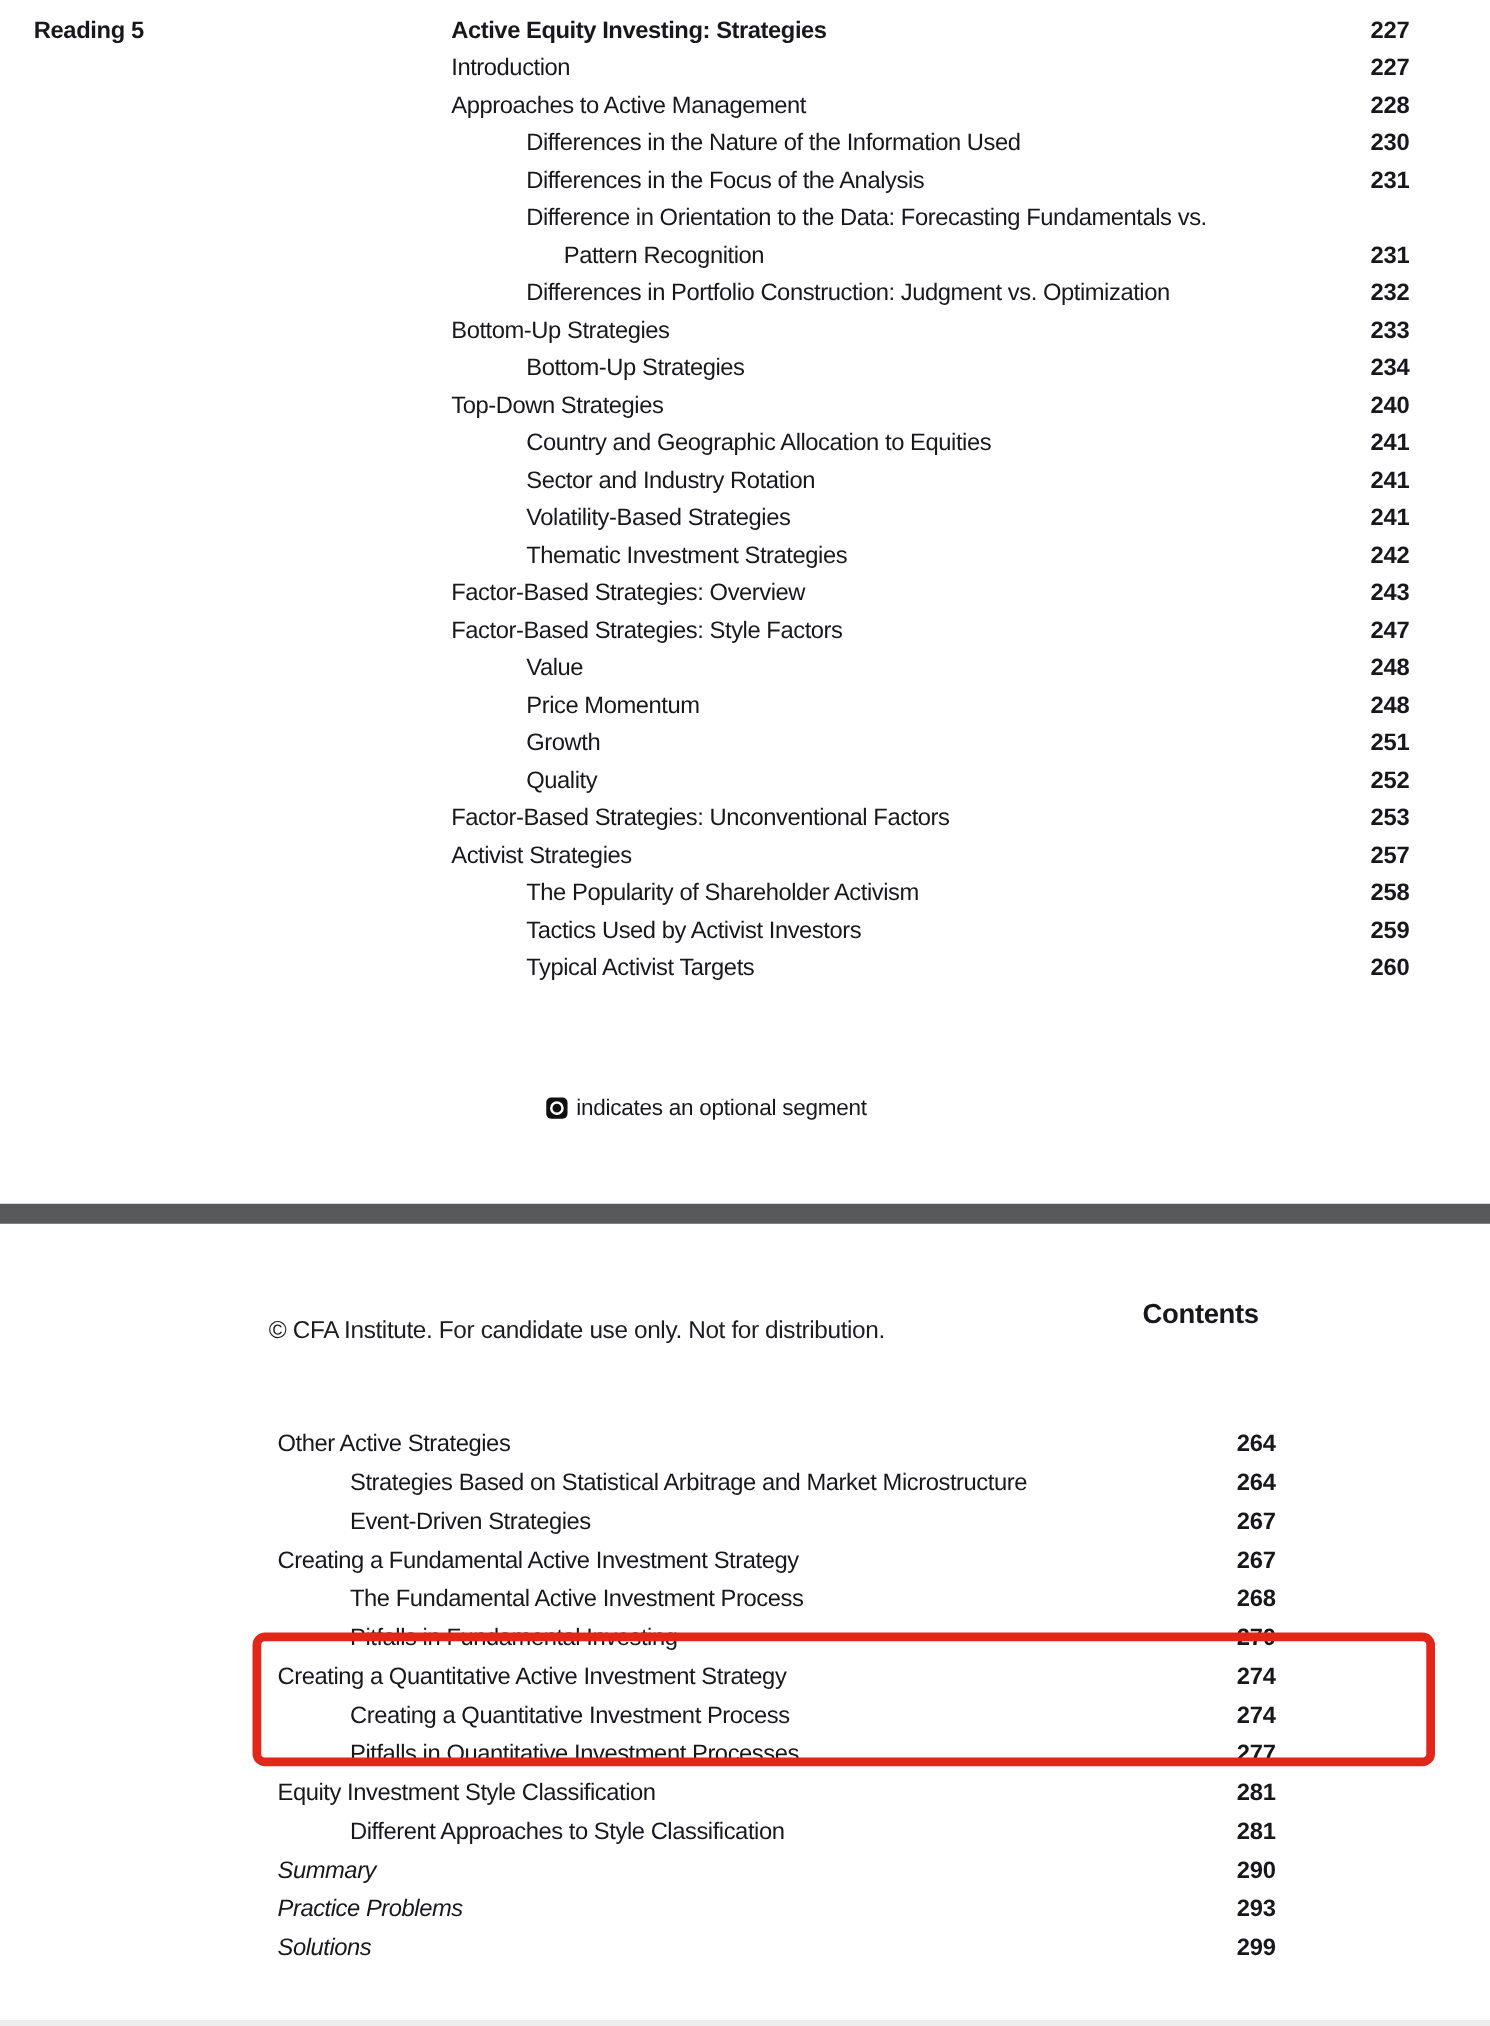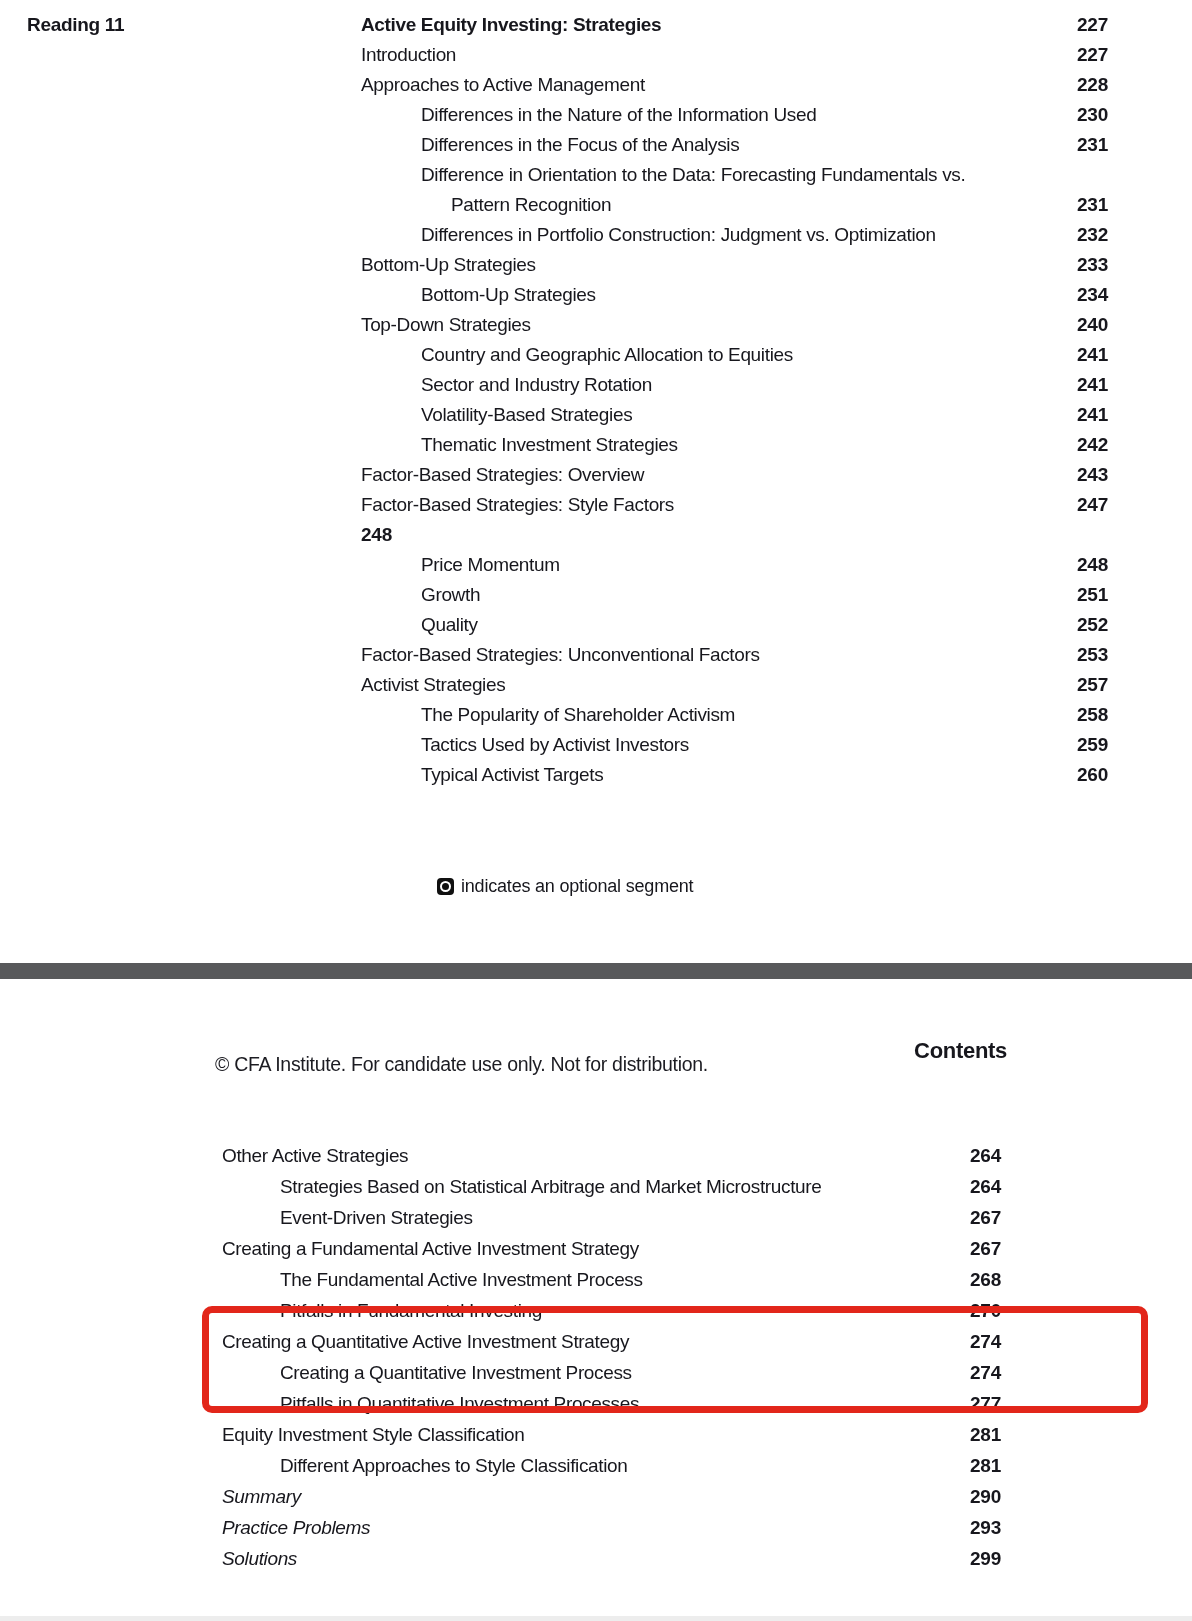--- a/index.html
+++ b/index.html
@@ -15,21 +15,21 @@
     color:var(--text);
     position:relative;
     overflow:hidden;
   }
   .page{position:absolute;inset:0;}
 
   
   .toc-rows{position:absolute;}
   .toc-row{display:flex;align-items:flex-start;}
   .toc-title{flex:1;font-size:19px;letter-spacing:-0.35px;white-space:nowrap;overflow:visible;}
-  .toc-page{width:70px;text-align:left;font-weight:bold;font-size:19px;letter-spacing:-0.2px;}
+  .toc-page{width:70px;text-align:center;font-weight:bold;font-size:19px;letter-spacing:-0.2px;}
   .toc-row.bold .toc-title{font-weight:bold;}
   .toc-row.italic .toc-title{font-style:italic;}
 
   
   #toc-top-rows{left:325px;top:12px;width:822px;}
   #toc-top-rows .toc-row{height:30px;line-height:26px;margin-left:36px;}
   #toc-top-rows .lvl1 .toc-title{padding-left:60px;}
   #toc-top-rows .lvl2 .toc-title{padding-left:90px;}
 
   
@@ -87,21 +87,21 @@
   .bottom-bar{
     position:absolute;left:0;top:1616px;width:100%;height:5px;
     background:#ededed;
   }
 </style>
 </head>
 <body>
 
 <div class="page">
 
-  <div class="reading-label">Reading 11</div>
+  <div class="reading-label">Reading 5</div>
 
   <div class="toc-rows" id="toc-top-rows">
       <div class="toc-row lvl0 bold">
         <span class="toc-title">Active Equity Investing: Strategies</span>
         <span class="toc-page">227</span>
       </div>
       <div class="toc-row lvl0">
         <span class="toc-title">Introduction</span>
         <span class="toc-page">227</span>
       </div>
@@ -159,20 +159,21 @@
       </div>
       <div class="toc-row lvl0">
         <span class="toc-title">Factor-Based Strategies: Overview</span>
         <span class="toc-page">243</span>
       </div>
       <div class="toc-row lvl0">
         <span class="toc-title">Factor-Based Strategies: Style Factors</span>
         <span class="toc-page">247</span>
       </div>
       <div class="toc-row lvl1">
+        <span class="toc-title">Value</span>
         <span class="toc-page">248</span>
       </div>
       <div class="toc-row lvl1">
         <span class="toc-title">Price Momentum</span>
         <span class="toc-page">248</span>
       </div>
       <div class="toc-row lvl1">
         <span class="toc-title">Growth</span>
         <span class="toc-page">251</span>
       </div>

